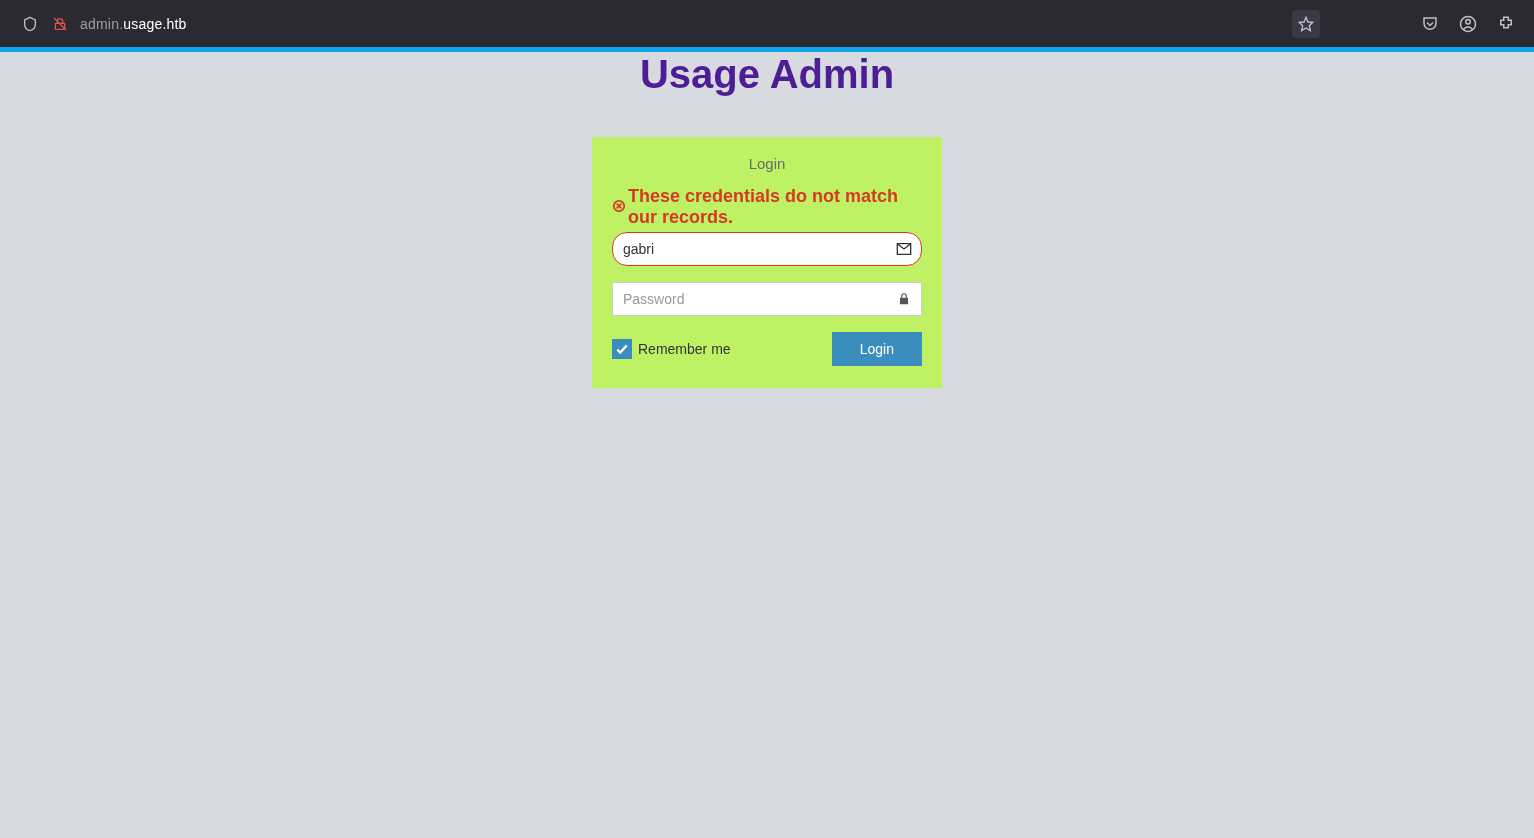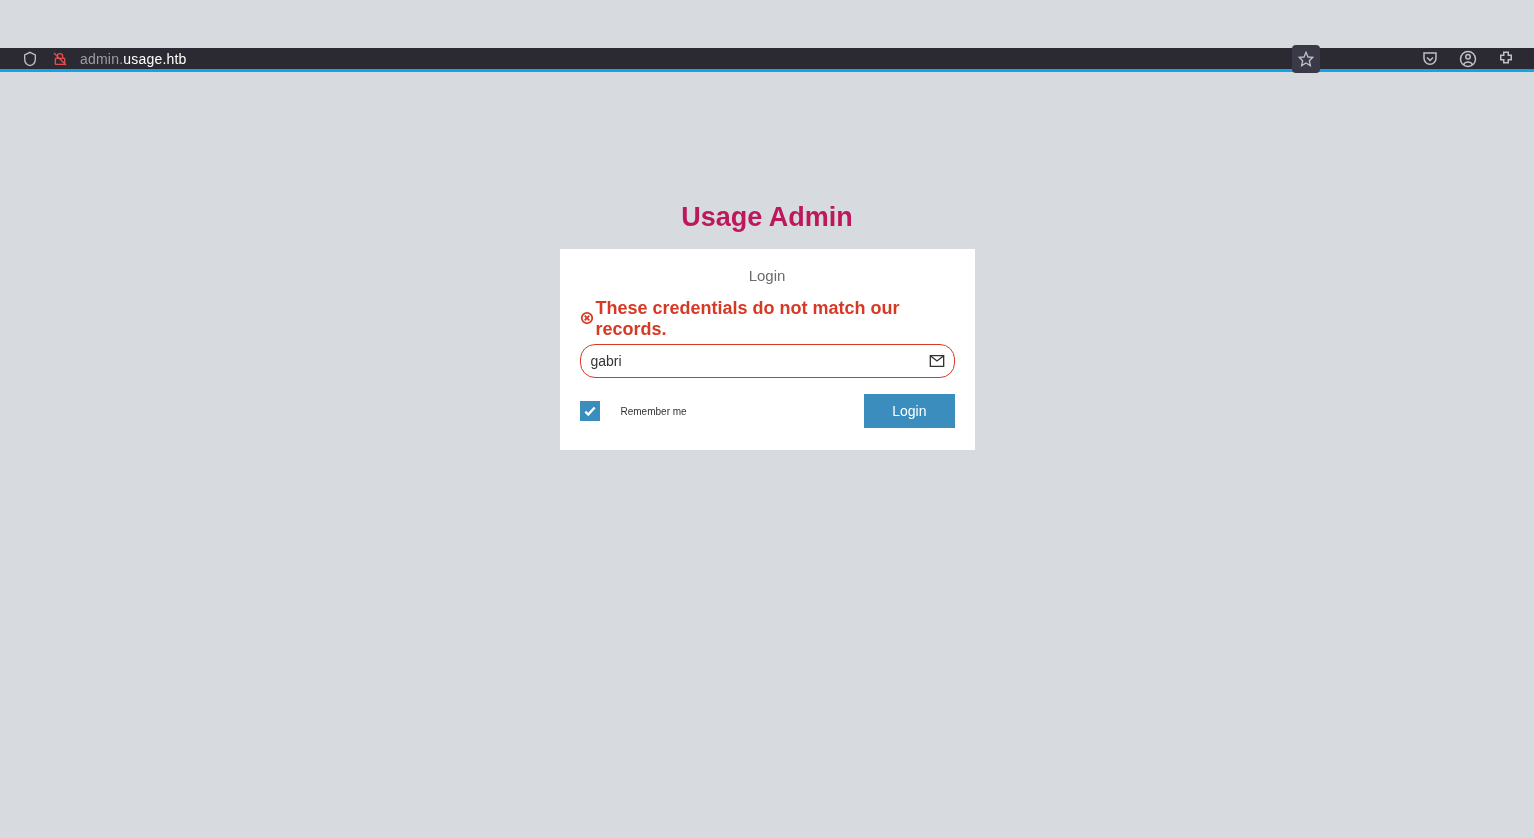--- a/index.html
+++ b/index.html
@@ -1,27 +1,26 @@
 <!DOCTYPE html>
 <html><head>
 <meta charset="utf-8">
 <style>
   * { box-sizing: border-box; margin: 0; padding: 0; }
   html, body { width: 1534px; height: 838px; font-family: -apple-system, BlinkMacSystemFont, "Segoe UI", Helvetica, Arial, sans-serif; }
   body { background: #d7dbe0; overflow: hidden; }
 
   
   .browser-bar {
-    height: 24px;
+    height: 52px;
     background: #2b2a33;
     display: flex;
     align-items: center;
     position: relative;
-    border-bottom: 3px solid #0ea5e9;
-    margin-top: 48px;
+    border-bottom: 5px solid #0ea5e9;
   }
   .url-area {
     display: flex;
     align-items: center;
     gap: 10px;
     padding-left: 20px;
     flex: 1;
   }
   .addr-box {
     display:flex;
@@ -50,29 +49,28 @@
   
   .page {
     width: 100%;
     height: calc(838px - 40px);
     background: #d7dbe0;
     display:flex;
     flex-direction:column;
     align-items:center;
   }
   .title {
-    margin-top: 130px;
-    font-size: 27px;
+    font-size: 40px;
     font-weight: 700;
-    color: #be185d;
+    color: #4c1d95;
   }
   .login-box {
-    margin-top: 16px;
-    width: 415px;
-    background: #ffffff;
+    margin-top: 40px;
+    width: 350px;
+    background: #bef264;
     padding: 18px 20px 22px 20px;
   }
   .login-header {
     text-align:center;
     color:#6b6b6b;
     font-size:15px;
     margin-bottom: 14px;
   }
   .error-msg {
     color:#d73925;
@@ -108,23 +106,23 @@
     width:36px; height:34px;
     display:flex; align-items:center; justify-content:center;
     color:#555;
   }
   .row {
     display:flex;
     align-items:center;
     justify-content:space-between;
   }
   .remember {
-    display:flex; align-items:center; gap:21px;
+    display:flex; align-items:center; gap:6px;
     color:#333;
-    font-size:10px;
+    font-size:14px;
   }
   .checkbox {
     width:20px;height:20px;background:#3b8dbd;display:flex;align-items:center;justify-content:center;color:#fff;
   }
   .btn-login {
     background:#3b8dbd;
     color:#fff;
     border:none;
     height:34px;
     padding: 0 28px;
@@ -201,20 +199,29 @@
     <div class="input-group error">
       <input type="text" value="gabri" style="">
       <span class="addon">
         <svg width="16" height="14" viewBox="0 0 24 20" fill="#333">
             <path d="M2 2h20v16H2z" fill="none" stroke="#333" stroke-width="2"></path>
             <path d="M2 2l10 8L22 2" fill="none" stroke="#333" stroke-width="2"></path>
           </svg>
       </span>
     </div>
 
+    <div class="input-group">
+      <input type="password" placeholder="Password" style="">
+      <span class="addon">
+        <svg width="14" height="14" viewBox="0 0 24 24" fill="#555">
+            <rect x="5" y="10" width="14" height="11" rx="1"></rect>
+            <path d="M8 10V7a4 4 0 0 1 8 0v3" fill="none" stroke="#555" stroke-width="2"></path>
+          </svg>
+      </span>
+    </div>
 
     <div class="row">
       <label class="remember">
         <span class="checkbox">
           <svg width="14" height="14" viewBox="0 0 24 24" fill="none" stroke="#fff" stroke-width="4">
               <polyline points="4 13 9 18 20 6"></polyline>
             </svg>
         </span>
         <span>Remember me</span>
       </label>

